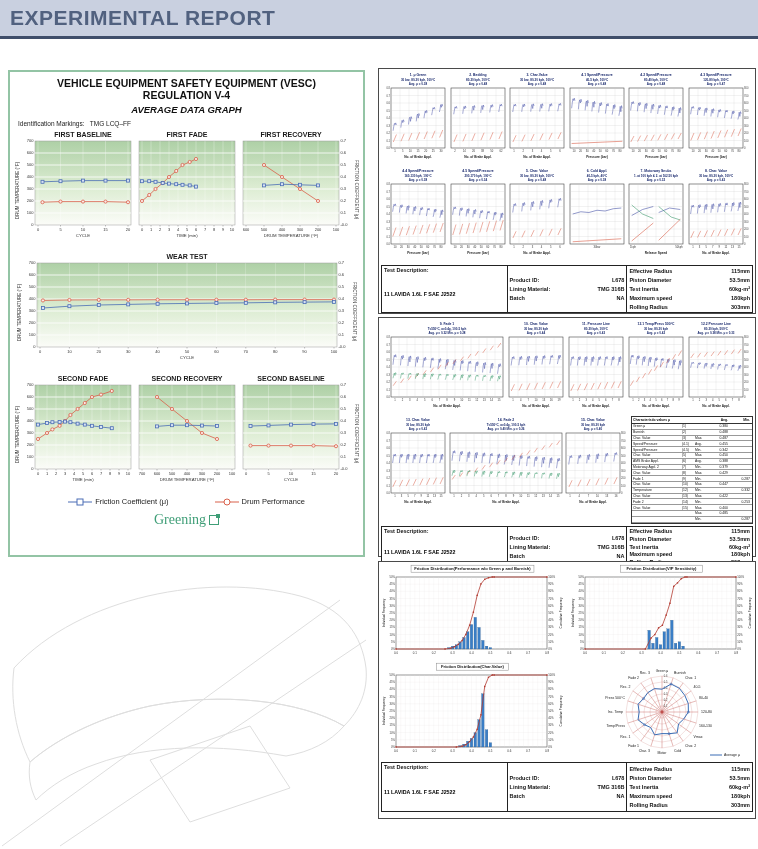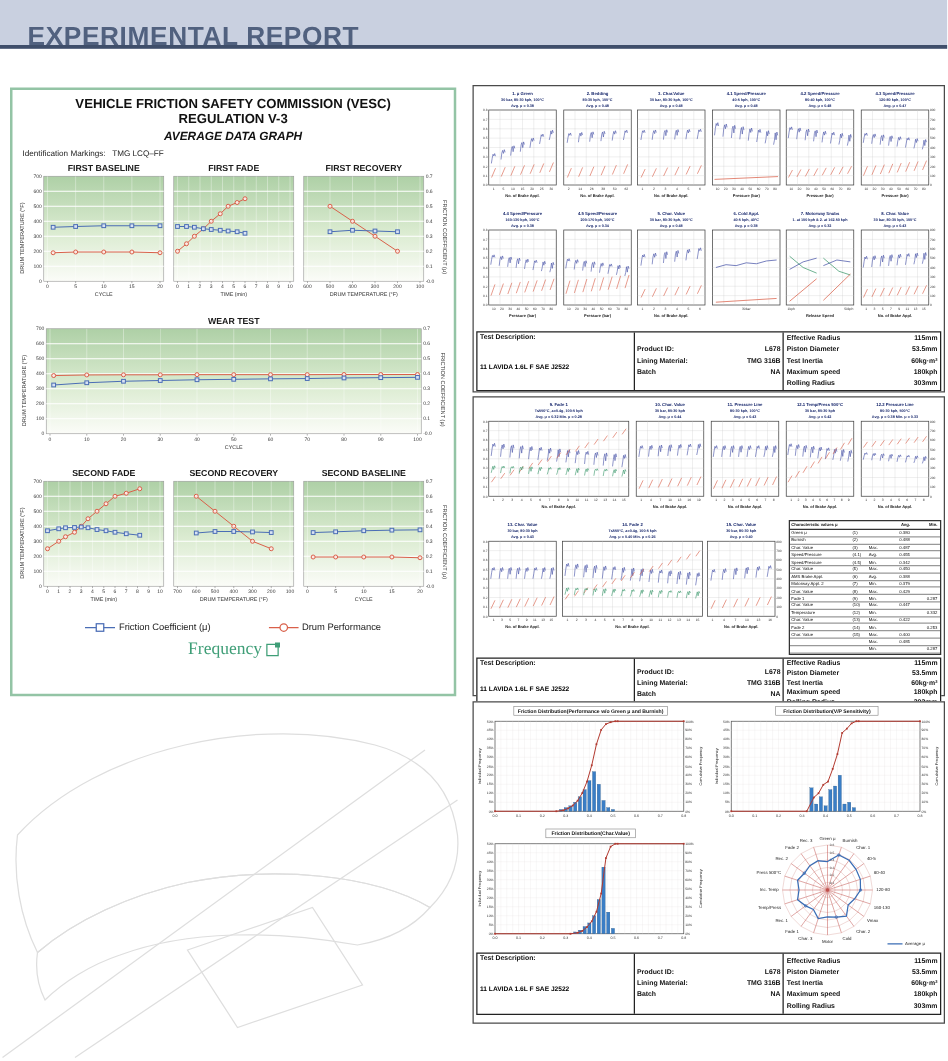--- a/index.html
+++ b/index.html
@@ -1,20 +1,20 @@
 <!DOCTYPE html>
 <html><head>
 <meta charset="utf-8">
 <style>
   html,body{margin:0;padding:0;background:#fff;width:758px;height:849px;position:relative;
     font-family:"Liberation Sans",sans-serif;-webkit-font-smoothing:antialiased;}
   #page{position:relative;width:758px;height:849px;overflow:hidden;background:#fff;}
   
   #hdr{position:absolute;left:0;top:0;width:758px;height:36px;background:#c9d0e0;border-bottom:3px solid #3f4e6a;}
-  #hdr h1{margin:12px;padding:6px 0 0 10px;font-size:21px;font-weight:bold;color:#51617f;letter-spacing:.5px;}
+  #hdr h1{margin:0;padding:6px 0 0 10px;font-size:21px;font-weight:bold;color:#51617f;letter-spacing:.5px;}
   
   #vesc{position:absolute;left:8px;top:70px;width:353px;height:483px;border:2px solid #93c4a5;background:#fff;}
   .vt{ text-align:center;font-weight:bold;color:#111;}
   #vt1{font-size:10.5px;margin-top:5px;}
   #vt2{font-size:10.5px;}
   #vt3{font-size:9.5px;margin-top:3px;font-style:italic;}
   #idline{font-size:6.5px;color:#222;margin:5px 0 2px 8px;}
   .vrow{display:flex;align-items:stretch;justify-content:center;}
   .rotlab{width:9px;display:flex;align-items:center;justify-content:center;
     font-size:4.5px;color:#333;writing-mode:vertical-rl;transform:rotate(180deg);text-align:center;}
@@ -65,22 +65,22 @@
     <g fill="none" stroke="#dedede" stroke-width="1">
       <path d="M 14 116 C 80 44, 210 20, 300 44 C 344 56, 362 84, 366 116 C 368 138, 360 158, 344 174 C 300 148, 220 140, 150 154 C 104 164, 60 184, 30 210 C 16 182, 10 148, 14 116 Z"></path>
       <path d="M 30 210 C 60 184 104 164 150 154 C 220 140 300 148 344 174 C 330 190 310 200 286 204 C 220 192 150 192 96 212 C 72 220 50 234 36 248 C 30 236 28 224 30 210 Z"></path>
       <line x1="2" y1="294" x2="340" y2="48"></line>
       <line x1="60" y1="294" x2="366" y2="88"></line>
       <path d="M 150 208 L 250 174 L 290 236 L 190 270 Z"></path>
     </g>
   </svg>
 
   <section id="vesc">
-    <div class="vt" id="vt1">VEHICLE FRICTION SAFETY COMMISSION (VESC)</div>
-    <div class="vt" id="vt2">REGULATION V-3</div>
+    <div class="vt" id="vt1">VEHICLE EQUIPMENT SAFETY EQUIPMENT (VESC)</div>
+    <div class="vt" id="vt2">REGULATION V-4</div>
     <div class="vt" id="vt3">AVERAGE DATA GRAPH</div>
     <div id="idline">
       <span>Identification Markings:</span>&nbsp;&nbsp;
       <span>TMG LCQ–FF</span>
     </div>
     <div id="vesc-rows">
         <div class="vrow">
           <div class="rotlab">DRUM TEMPERATURE (°F)</div>
           <svg width="113" height="122">
             <text x="61" y="8" font-size="7" fill="#1a1a1a" text-anchor="middle" font-weight="bold">FIRST BASELINE</text>
@@ -559,21 +559,21 @@
         </div>
         <div class="legitem">
           <svg width="24" height="8">
             <line x1="0" y1="4" x2="24" y2="4" stroke="#d9604a" stroke-width="1"></line>
             <circle cx="12" cy="4" r="3" fill="#fff" stroke="#d9604a" stroke-width="1"></circle>
           </svg>
           <span>Drum Performance</span>
         </div>
       </div>
     <div id="logo">
-      <span>Frequency</span>
+      <span>Greening</span>
       <span id="logoicon">
           <span></span>
         </span>
     </div>
   </section>
 
   <section class="rpanel" id="panelA">
     <div class="crow" id="a-row1">
         <svg width="66" height="96">
           <text x="37" y="5" font-size="3.4" fill="#16266b" text-anchor="middle" font-weight="bold">1. μ Green</text>

